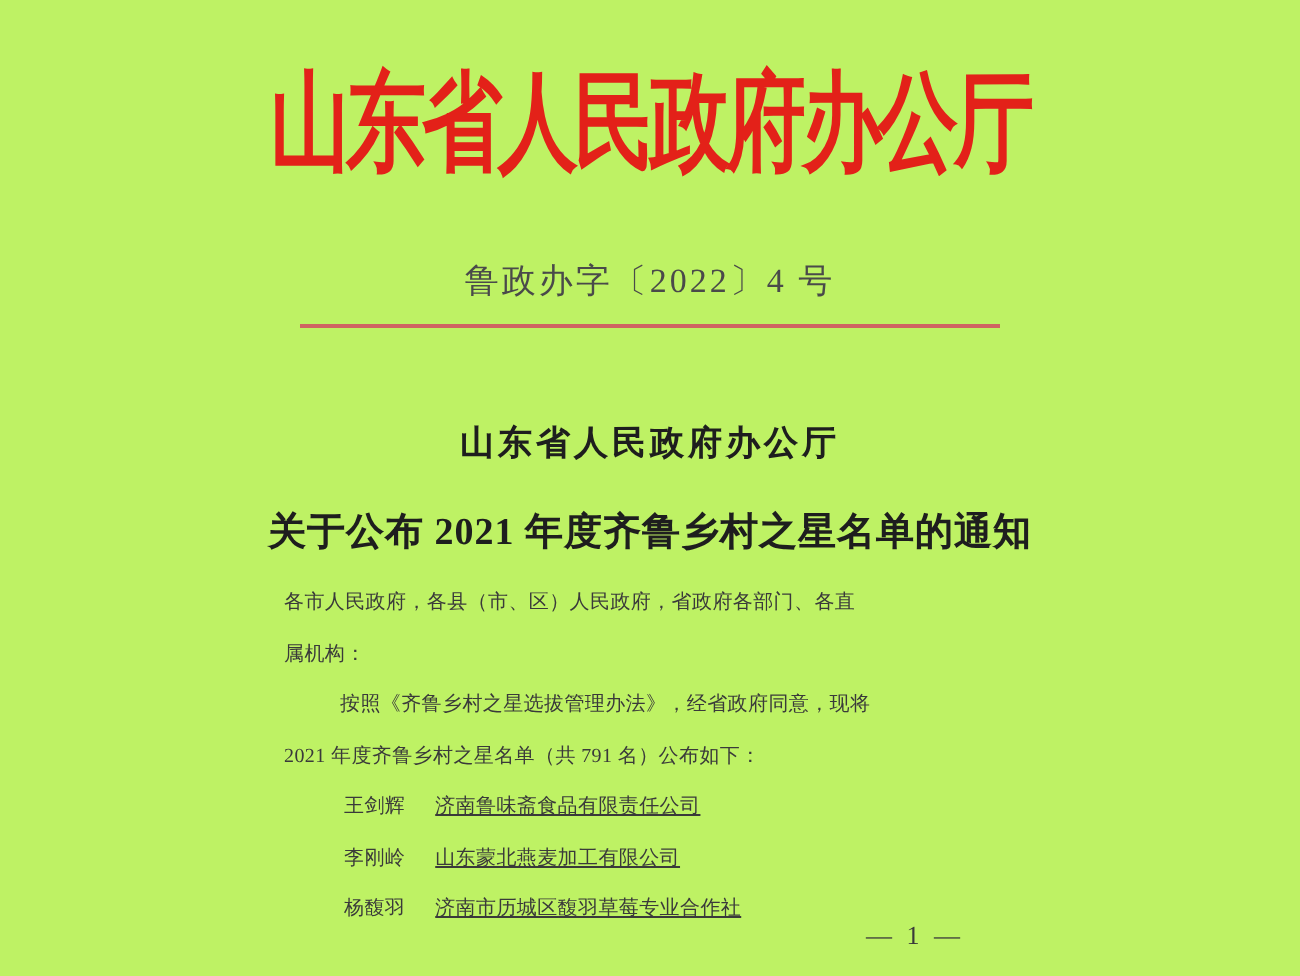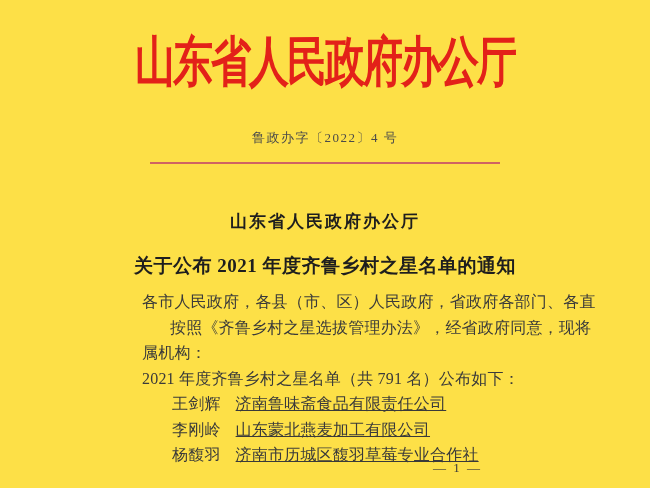--- a/index.html
+++ b/index.html
@@ -4,21 +4,21 @@
 <style>
   html, body {
     margin: 0;
     padding: 0;
     background: #ffffff;
   }
   .page {
     position: relative;
     width: 650px;
     height: 488px;
-    background: #fde047;
+    background: #bef264;
     font-family: "Liberation Serif", "DejaVu Serif", serif;
     overflow: hidden;
   }
   
   .masthead {
     position: absolute;
     top: 38px;
     left: 0;
     width: 100%;
     height: 48px;
@@ -32,21 +32,21 @@
     transform-origin: 50% 50%;
     white-space: nowrap;
   }
   
   .doc-number {
     position: absolute;
     top: 129px;
     left: 0;
     width: 100%;
     text-align: center;
-    font-size: 13px;
+    font-size: 17px;
     letter-spacing: 1.5px;
     color: #4a4a4a;
     white-space: nowrap;
   }
   
   .red-rule {
     position: absolute;
     top: 162px;
     left: 150px;
     width: 350px;
@@ -74,21 +74,21 @@
     letter-spacing: 0.5px;
     white-space: nowrap;
     margin-top: 20px;
   }
   
   .body-text {
     position: absolute;
     top: 289px;
     left: 142px;
     width: 380px;
-    font-size: 16px;
+    font-size: 10px;
     line-height: 25.5px;
     color: #3a3a3a;
     letter-spacing: 0.2px;
   }
   .body-line {
     white-space: nowrap;
   }
   .indent-2 { text-indent: 28px; }
   .indent-1 { text-indent: 15px; text-decoration: underline; }
   .awardee-name {
@@ -117,22 +117,22 @@
 
   <div class="red-rule"></div>
 
   <div class="title-block">
     <div class="title-line1">山东省人民政府办公厅</div>
     <div class="title-line2">关于公布 2021 年度齐鲁乡村之星名单的通知</div>
   </div>
 
   <div class="body-text">
     <div class="body-line">各市人民政府，各县（市、区）人民政府，省政府各部门、各直</div>
+    <div class="body-line">属机构：</div>
     <div class="body-line indent-2">按照《齐鲁乡村之星选拔管理办法》，经省政府同意，现将</div>
-    <div class="body-line">属机构：</div>
     <div class="body-line">2021 年度齐鲁乡村之星名单（共 791 名）公布如下：</div>
 
     <div class="body-line indent-1">
       <span class="awardee-name">王剑辉</span><span>济南鲁味斋食品有限责任公司</span>
     </div>
     <div class="body-line indent-1">
       <span class="awardee-name">李刚岭</span><span>山东蒙北燕麦加工有限公司</span>
     </div>
     <div class="body-line indent-1">
       <span class="awardee-name">杨馥羽</span><span>济南市历城区馥羽草莓专业合作社</span>

